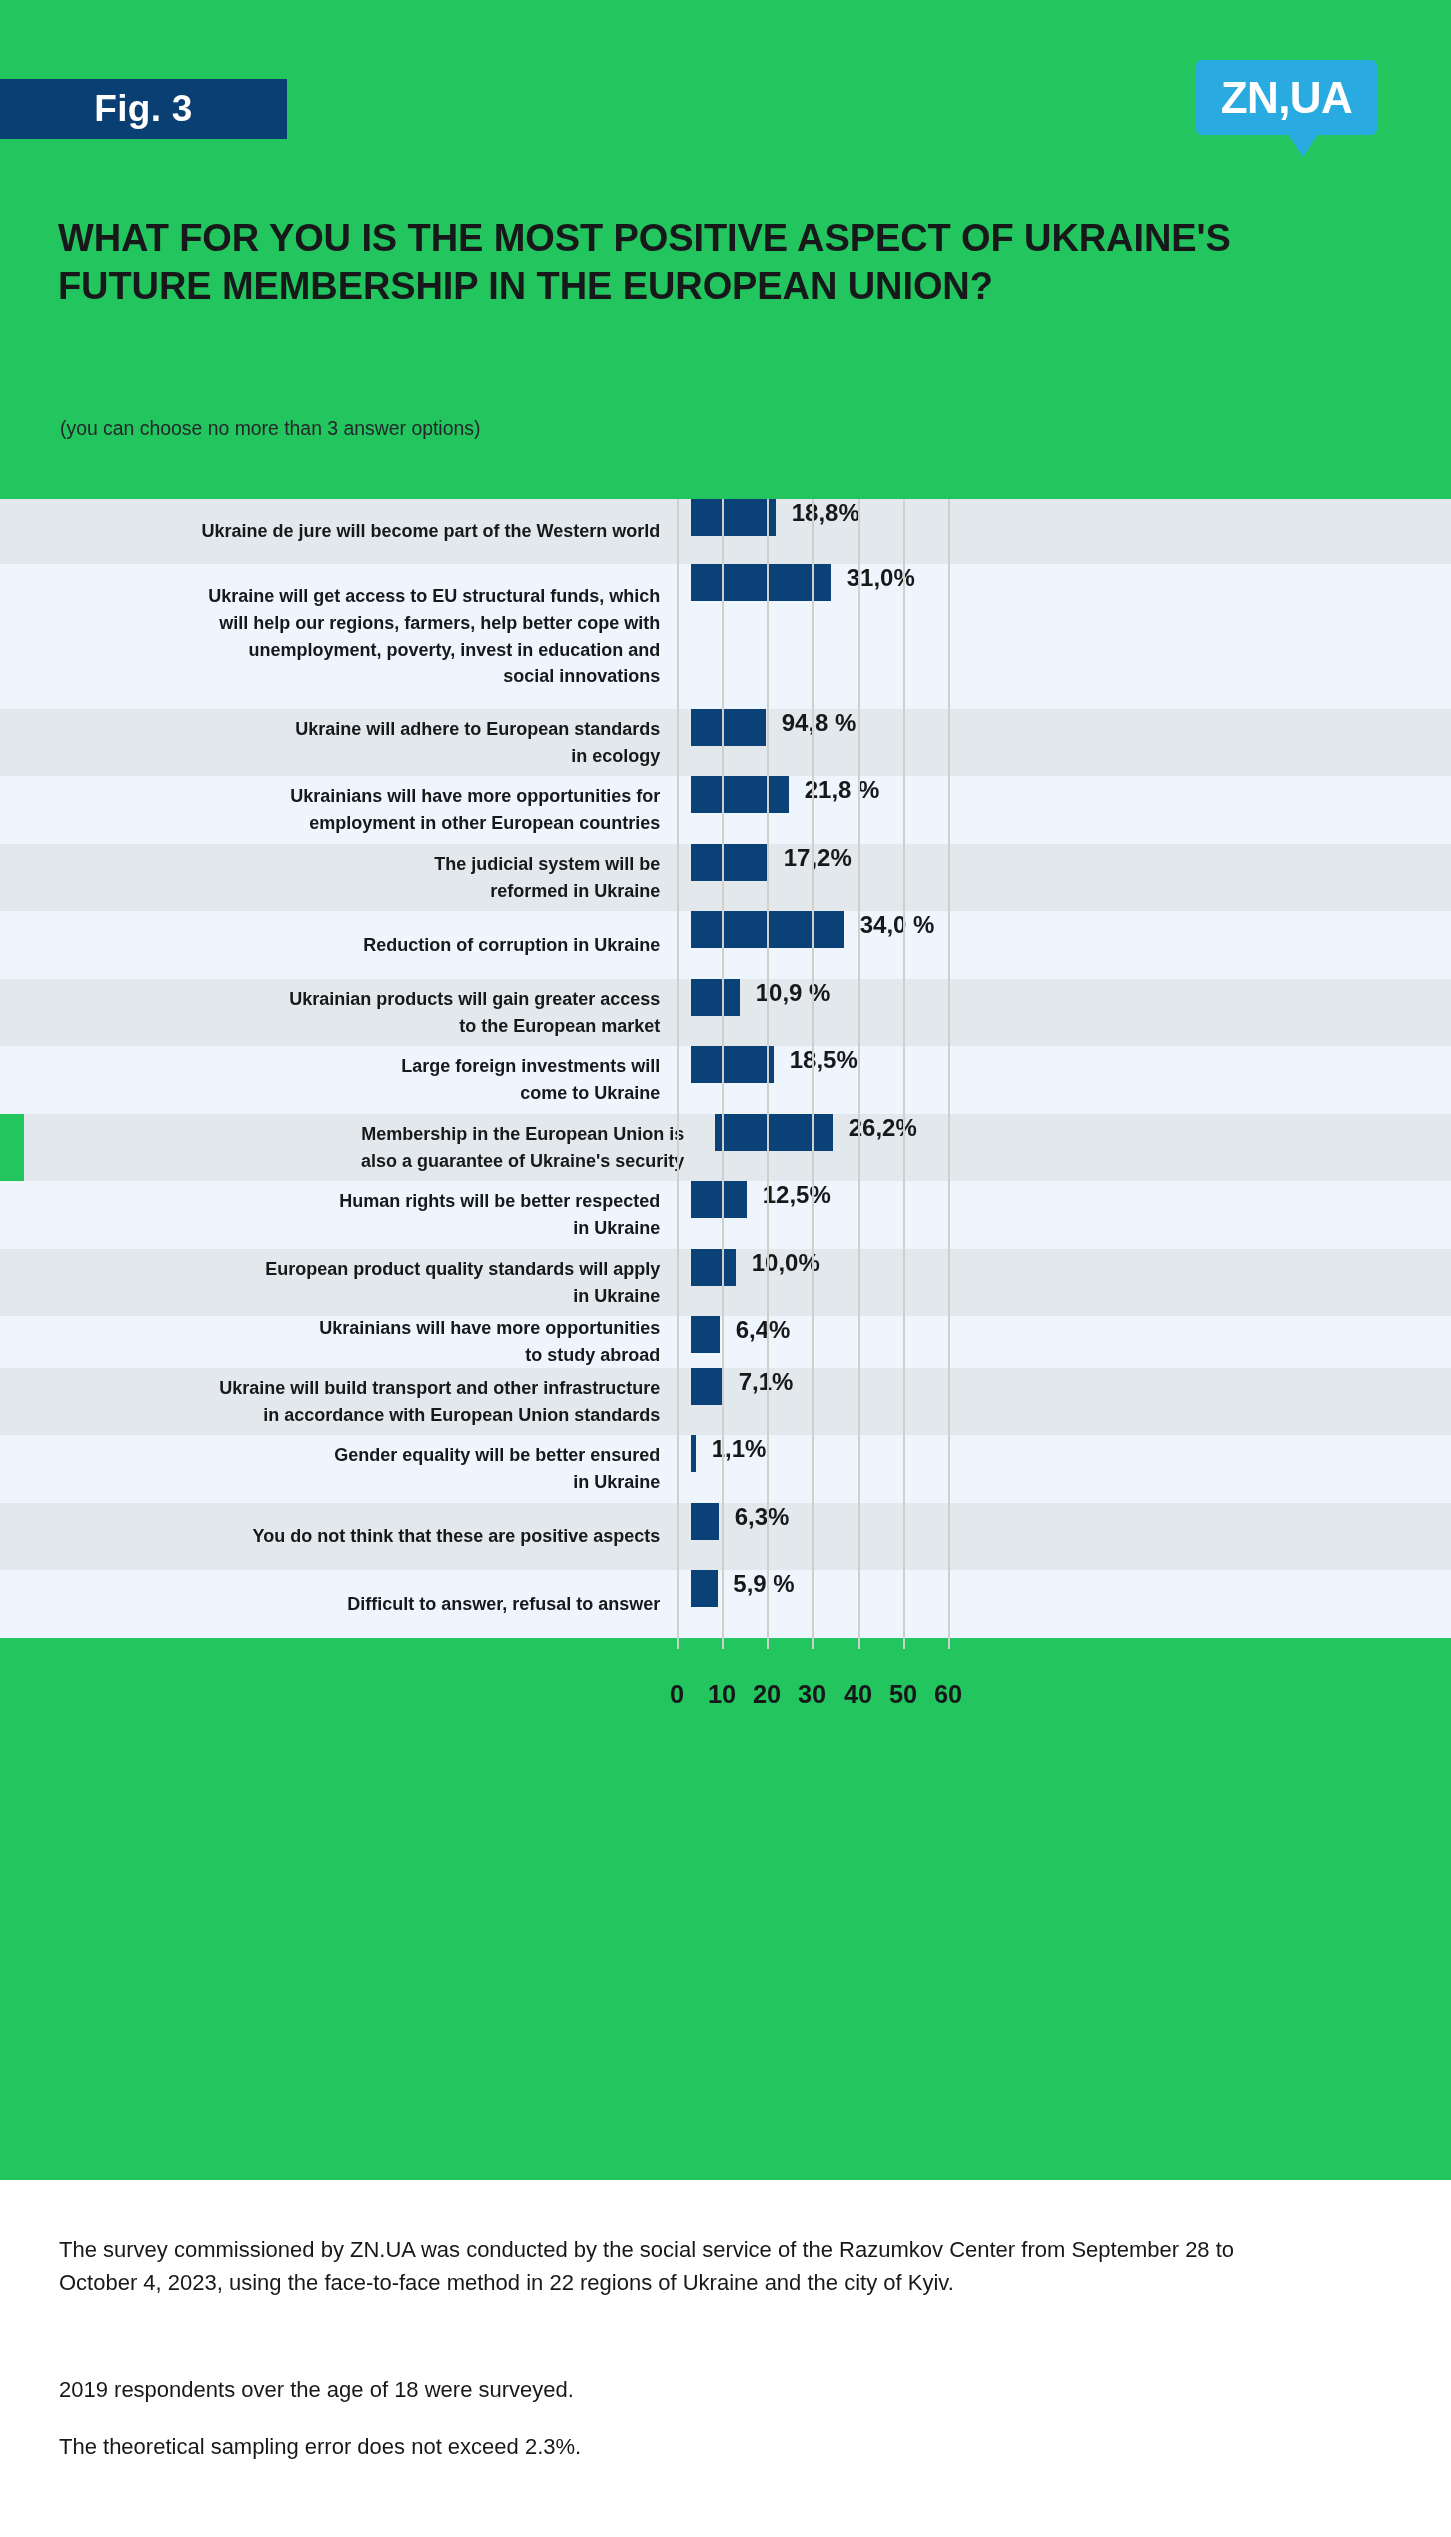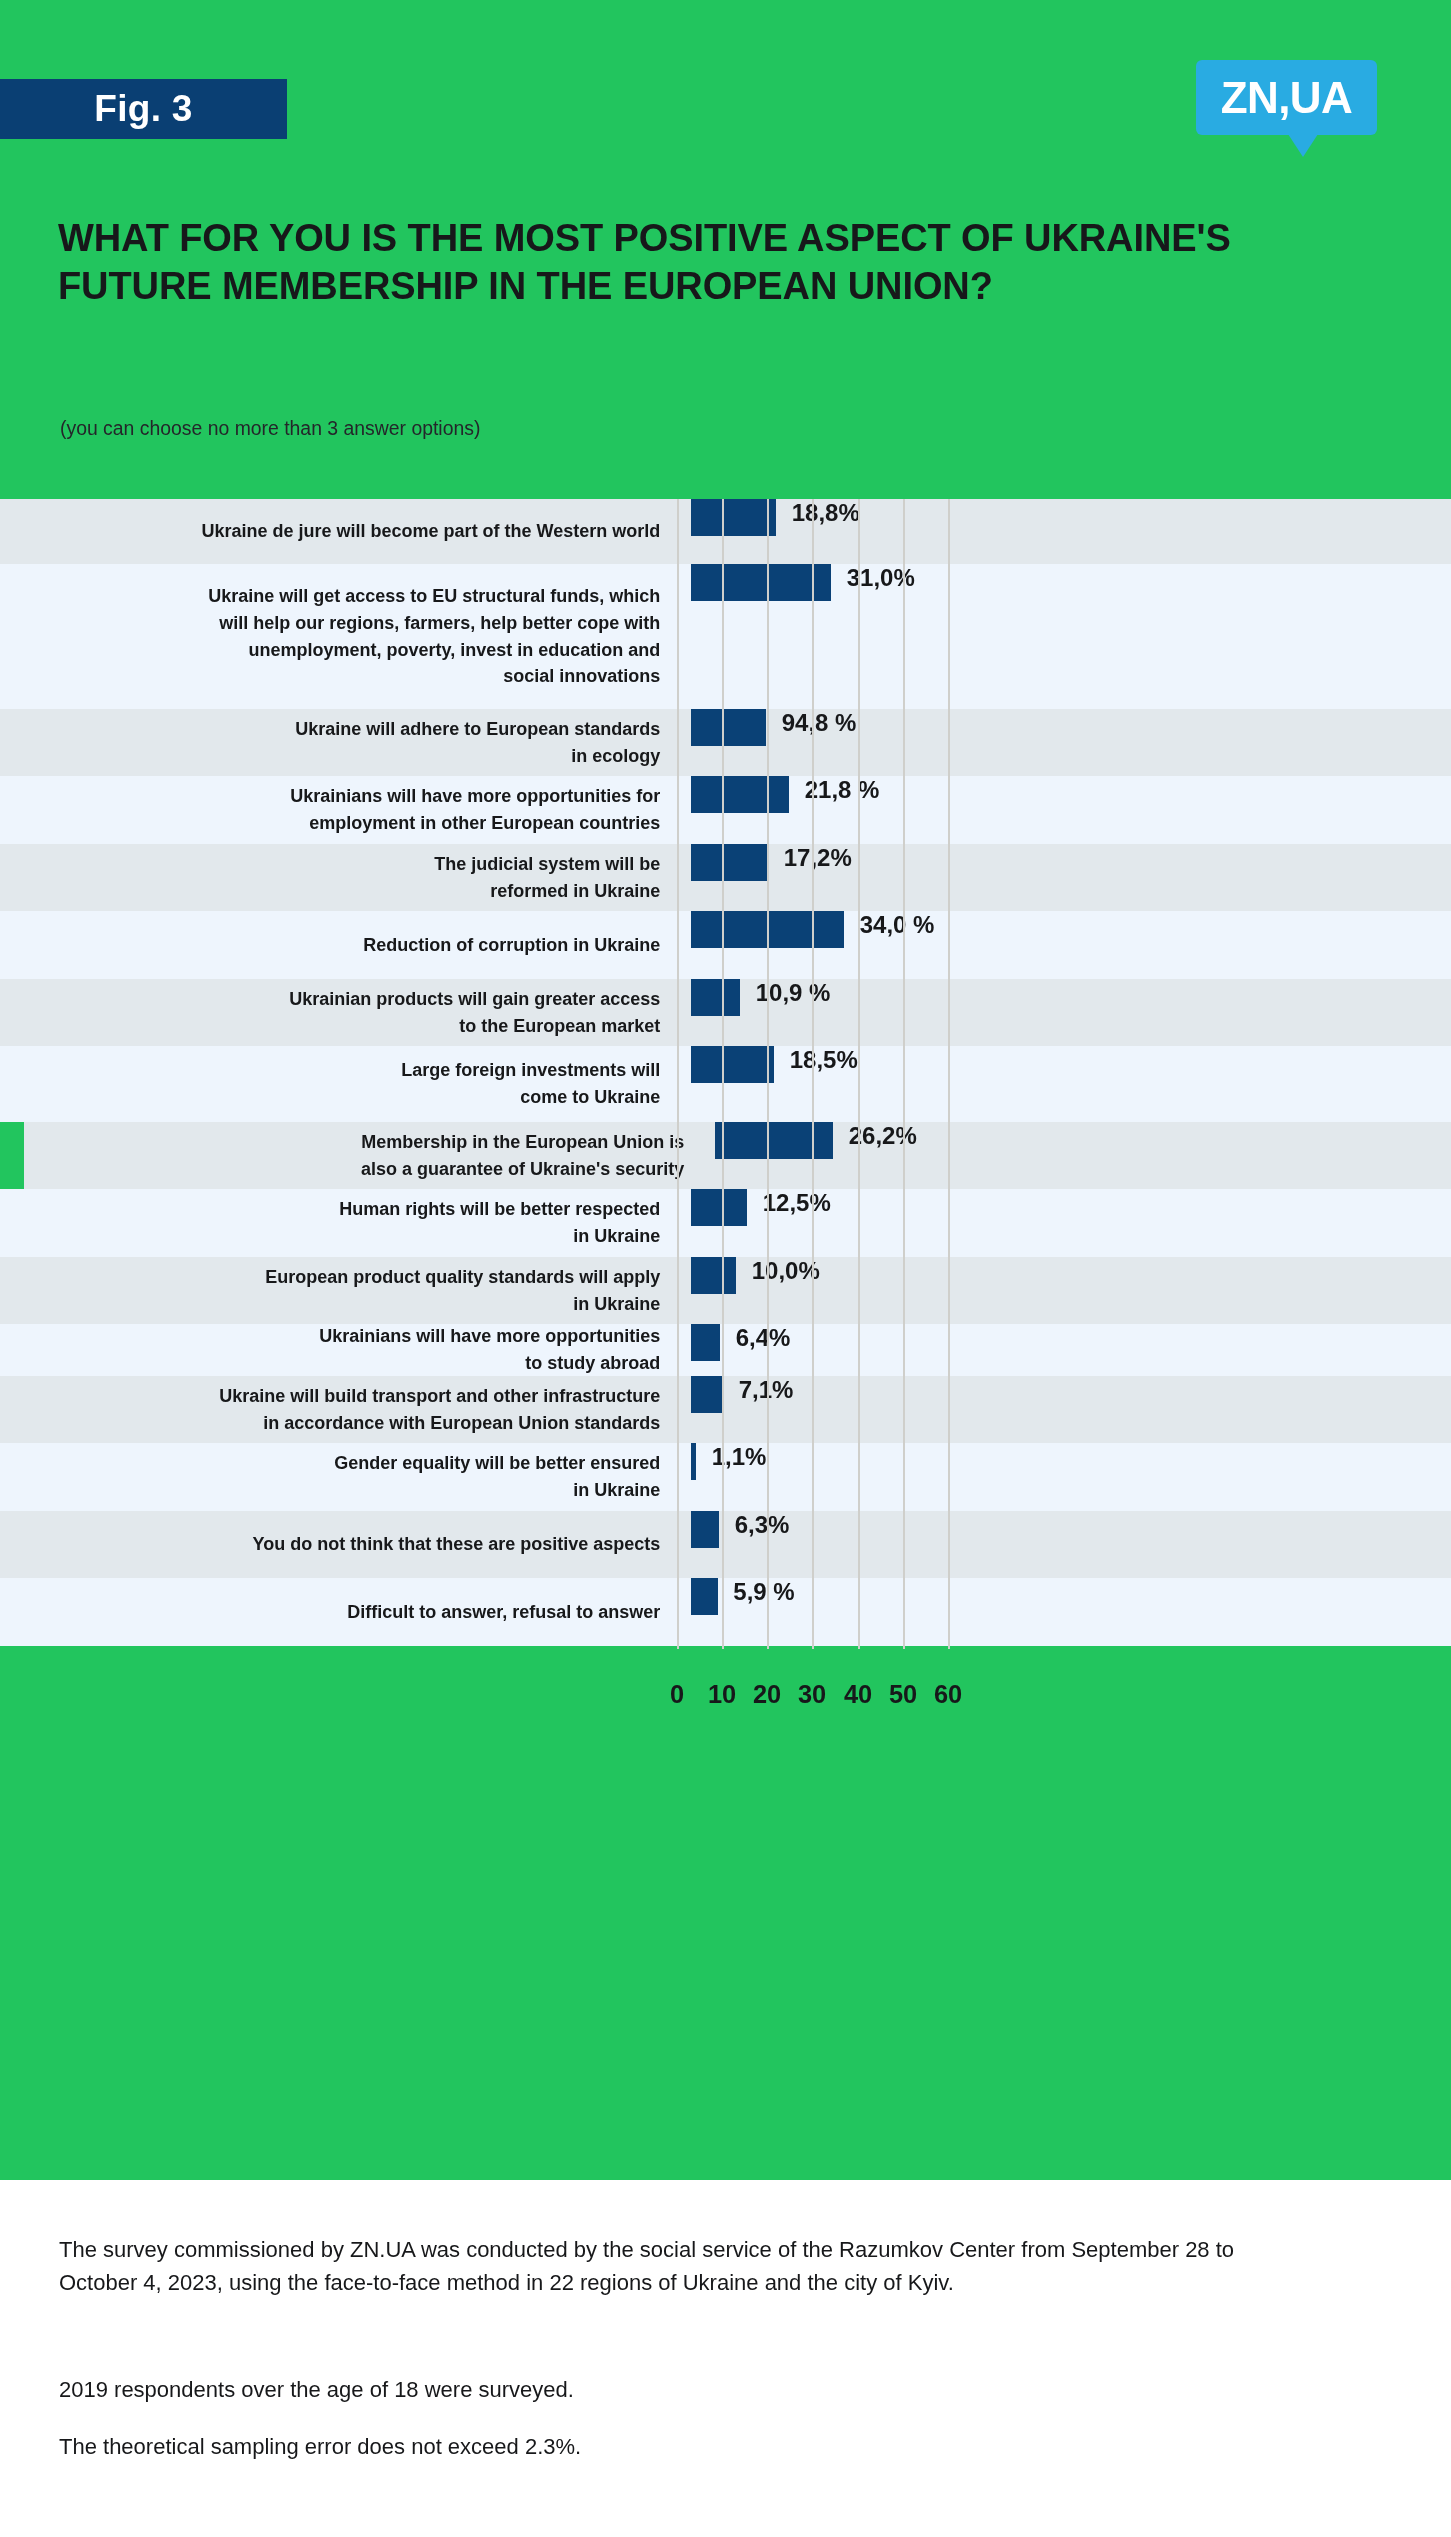--- a/index.html
+++ b/index.html
@@ -266,21 +266,21 @@
             </div>
           </div>
           <div class="row odd" style="height: 67px;">
             <div class="row-label">Ukrainian products will gain greater access
 to the European market</div>
             <div class="row-bar-area">
               <div class="bar" style="width: 49px; margin-left: 15px; background: rgb(10, 65, 118);"></div>
               <div class="bar-value">10,9 %</div>
             </div>
           </div>
-          <div class="row even" style="height: 76px;">
+          <div class="row even" style="height: 68px;">
             <div class="row-label">Large foreign investments will
 come to Ukraine</div>
             <div class="row-bar-area">
               <div class="bar" style="width: 83px; margin-left: 15px; background: rgb(10, 65, 118);"></div>
               <div class="bar-value">18,5%</div>
             </div>
           </div>
           <div class="row odd" style="height: 67px; margin-left: 24px;">
             <div class="row-label">Membership in the European Union is
 also a guarantee of Ukraine's security</div>

